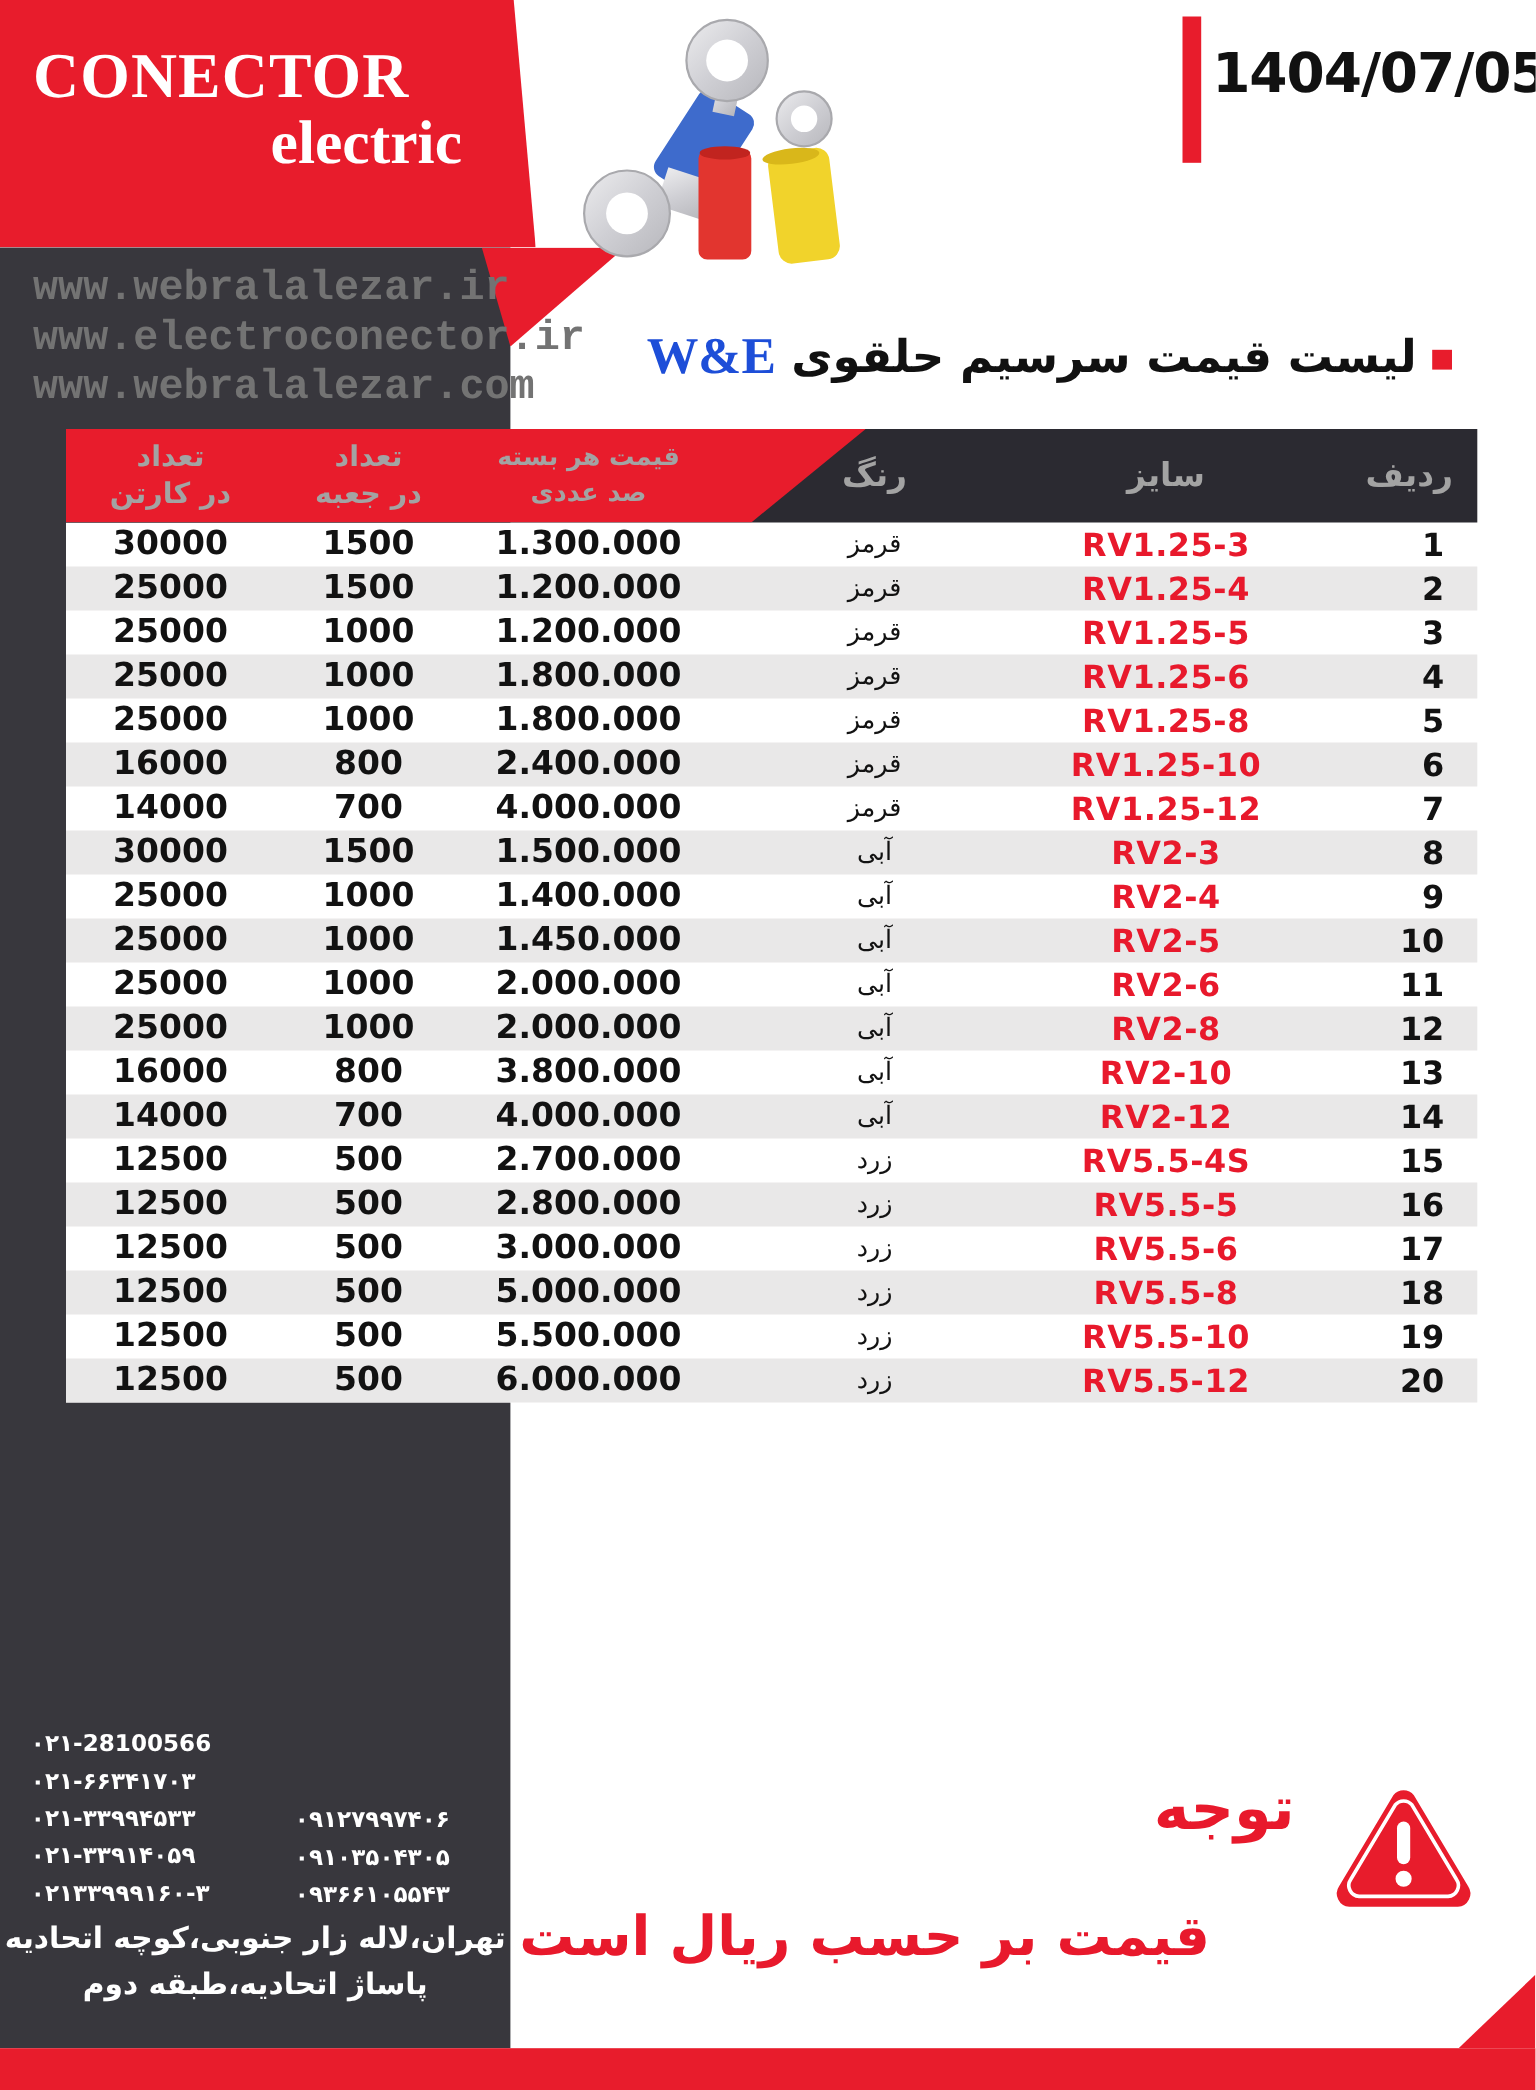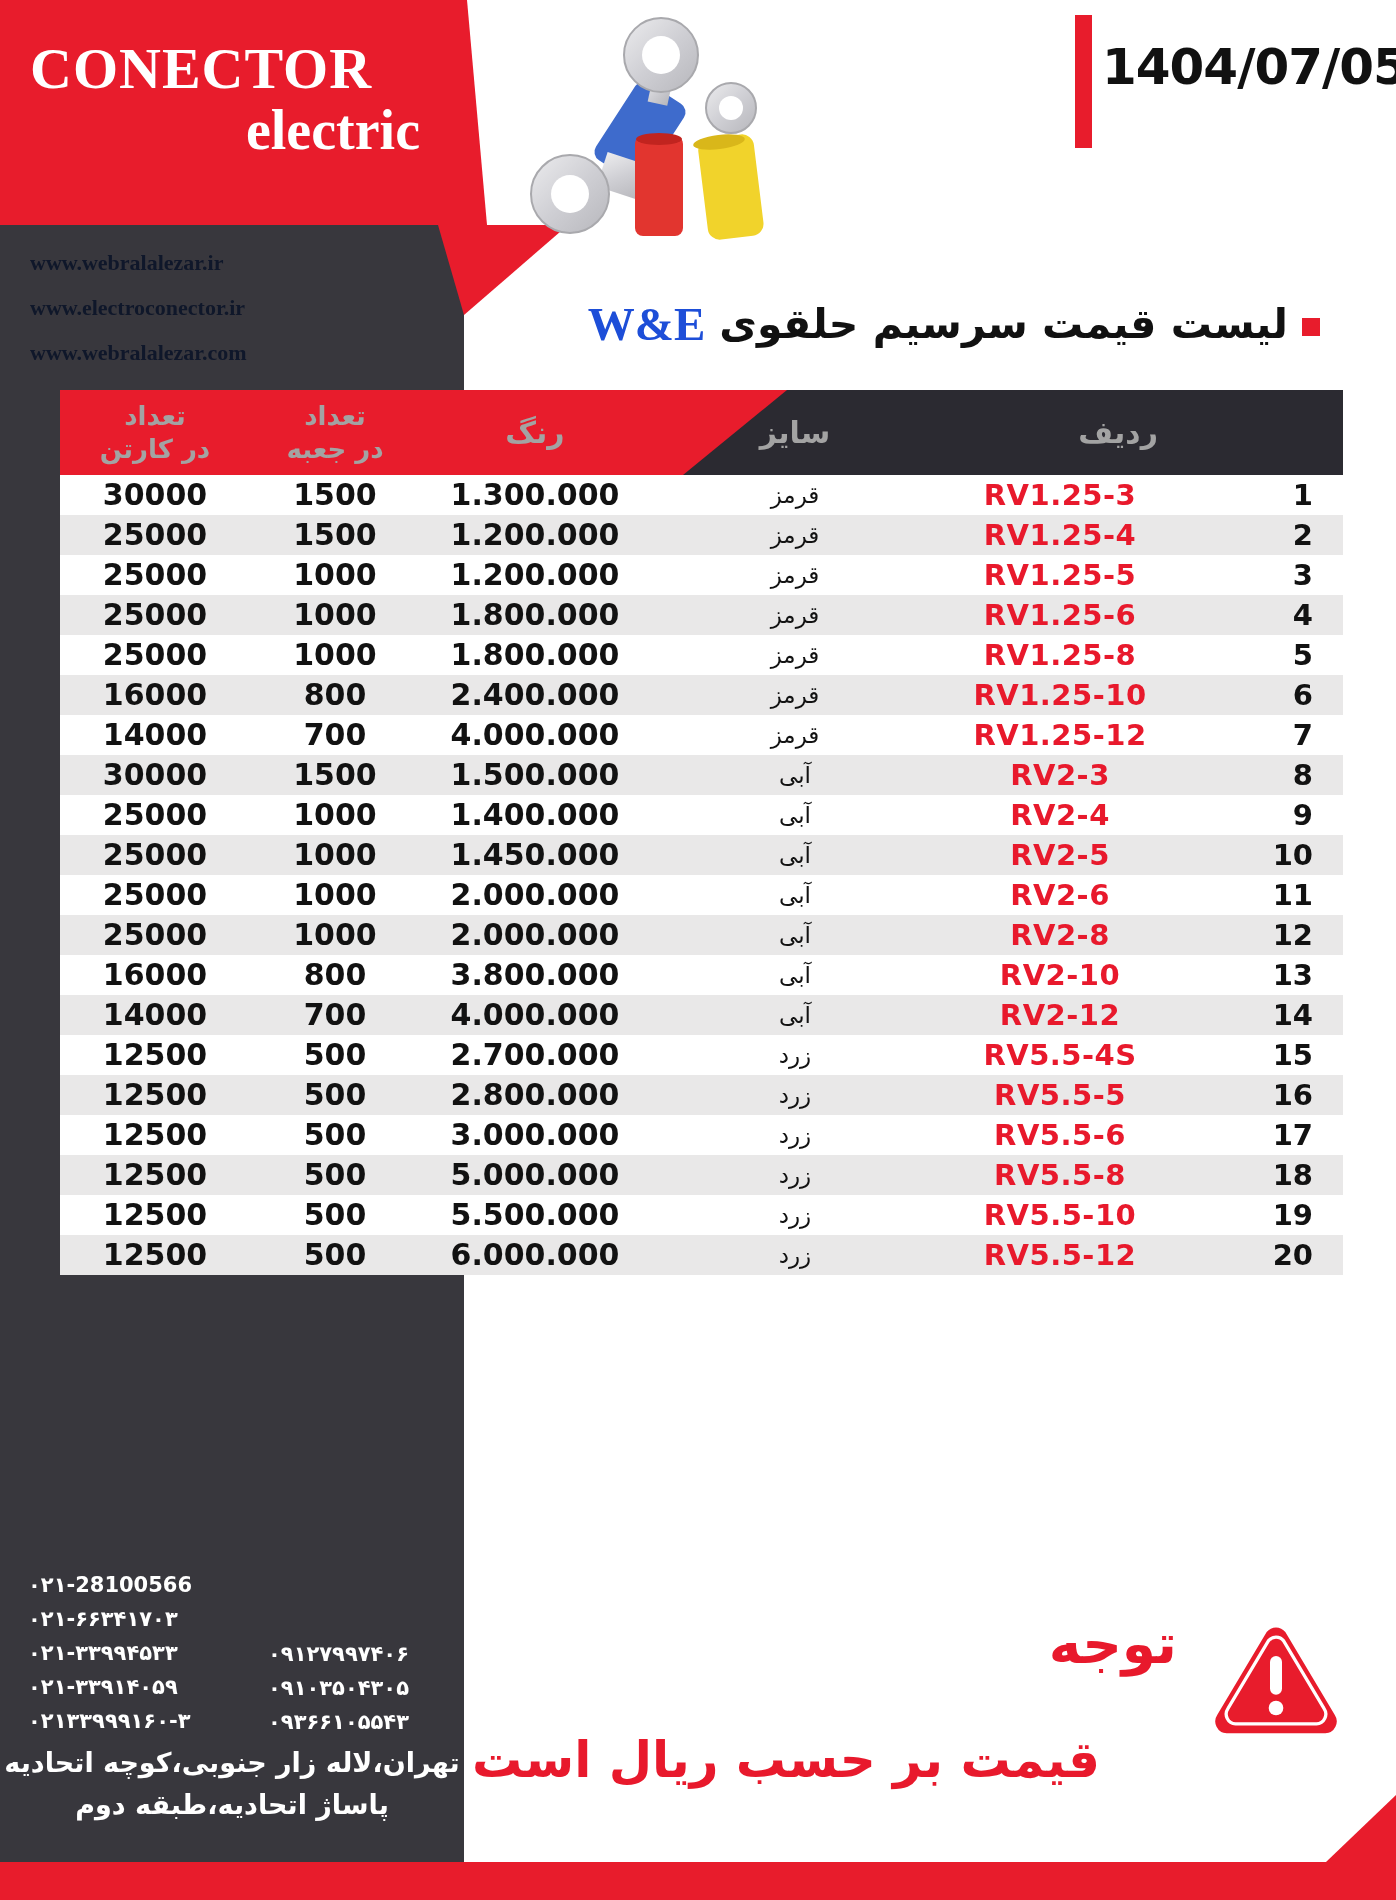--- a/index.html
+++ b/index.html
@@ -12,22 +12,22 @@
              clip-path:polygon(0 0,467px 0,487px 100%,0 100%);color:#fff;}
   .brand-line1{margin:40px 0 0 30px;font-family:"Liberation Serif","DejaVu Serif",serif;
                font-weight:bold;font-size:58px;letter-spacing:1px;line-height:1;}
   .brand-line2{width:420px;text-align:right;font-family:"Liberation Serif","DejaVu Serif",serif;
                font-weight:bold;font-size:56px;line-height:1;margin-top:4px;}
   .red-wedge{left:430px;top:225px;width:140px;height:90px;background:#e81c2c;
              clip-path:polygon(8px 0,138px 0,34px 100%);}
 
   
   .dark-block{left:0;top:225px;width:464px;height:1637px;background:#38373d;}
-  .websites{left:30px;top:240px;color:#0f172a;font-family:Liberation Serif, serif;
-            font-weight:bold;font-size:22px;line-height:45px;white-space:nowrap;}
+  .websites{left:30px;top:240px;color:#737373;font-family:Liberation Mono, monospace;
+            font-weight:bold;font-size:38px;line-height:45px;white-space:nowrap;}
 
   
   .date-bar{left:1075px;top:15px;width:17px;height:133px;background:#e81c2c;}
   .date-text{left:1102px;top:38px;font-size:50px;font-weight:bold;color:#111;letter-spacing:-1px;}
 
   
   .title-row{top:300px;right:76px;display:flex;align-items:center;gap:14px;direction:ltr;}
   .title-en{color:#1d4ed8;font-family:"Liberation Serif","DejaVu Serif",serif;
             font-weight:bold;font-size:47px;line-height:1;}
   .title-fa{color:#111;font-weight:bold;font-size:41px;line-height:1.2;direction:rtl;}
@@ -132,20 +132,24 @@
     <div class="thead-red"></div>
     <div class="hgrid">
       <div class="hcell">
         <span class="h2l">تعداد</span>
         <span class="h2l">در کارتن</span>
       </div>
       <div class="hcell">
         <span class="h2l">تعداد</span>
         <span class="h2l">در جعبه</span>
       </div>
+      <div class="hcell">
+        <span class="h2l-sm">قیمت هر بسته</span>
+        <span class="h2l-sm">صد عددی</span>
+      </div>
       <div class="hcell h1l">رنگ</div>
       <div class="hcell h1l">سایز</div>
       <div class="hcell h1l hc-radif">ردیف</div>
     </div>
   </div>
   <div class="tbody" id="tbody">
       <div class="trow">
         <div class="cell c-carton">30000</div>
         <div class="cell c-box">1500</div>
         <div class="cell c-price">1.300.000</div>

